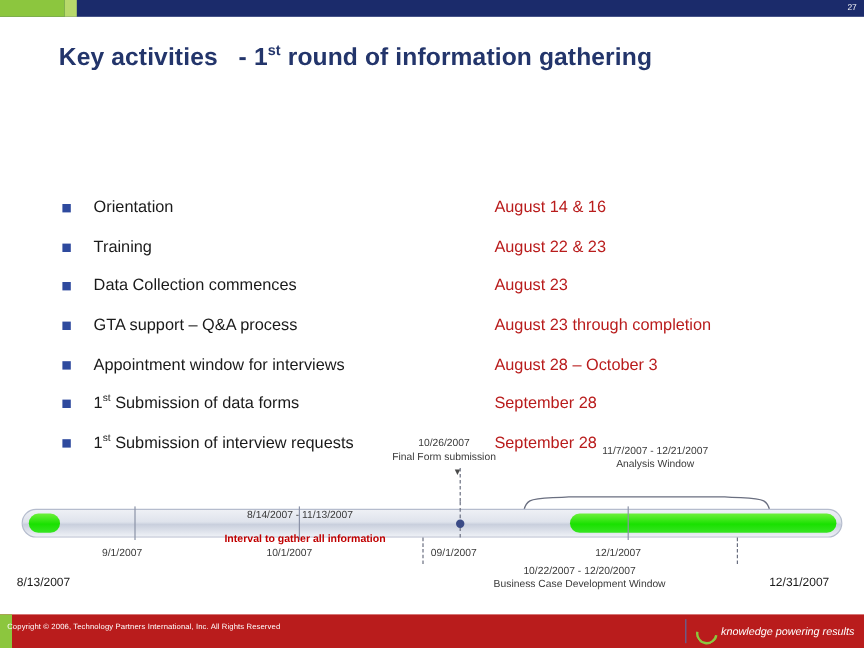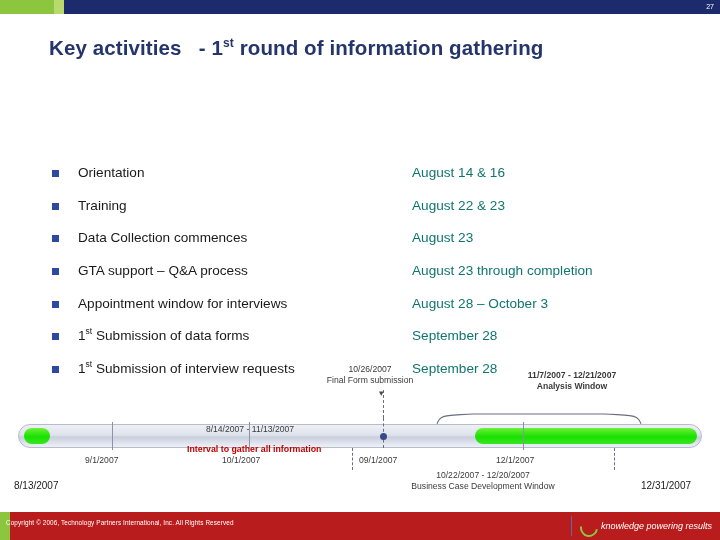--- a/index.html
+++ b/index.html
@@ -110,21 +110,21 @@
   .row-label sup {
     font-size: 8.5px;
     vertical-align: super;
     line-height: 0;
   }
   .row-value {
     position: absolute;
     left: 360px;
     top: 0;
     font-size: 13.6px;
-    color: #0f766e;
+    color: #b91c1c;
     white-space: nowrap;
   }
 
   
   .timeline {
     position: absolute;
     left: 0;
     top: 352px;
     width: 720px;
     height: 160px;
@@ -337,21 +337,21 @@
 
   <div class="timeline">
 
     <div class="tl-callout" style="left:300px; top:12px; width:140px;">
       <div>10/26/2007</div>
       <div>Final Form submission</div>
     </div>
     <div class="tl-dash" style="left:383px; top:38px; height:28px;"></div>
     <div class="tl-arrow" style="left:379px; top:36px;">▾</div>
 
-    <div class="tl-callout" style="left:502px; top:18px; width:140px;font-weight:bold;">
+    <div class="tl-callout" style="left:476px; top:18px; width:140px;">
       <div>11/7/2007 - 12/21/2007</div>
       <div>Analysis Window</div>
     </div>
 
     <svg style="position:absolute; left:434px; top:46px;" width="216" height="36">
       <path d="M2 34 C2 14, 12 18, 40 16 L170 16 C198 18, 208 14, 208 34" fill="none" stroke="#6a6f80" stroke-width="1.1"></path>
     </svg>
 
     <div class="tl-bar-outer"></div>
     <div class="tl-green-left"></div>

